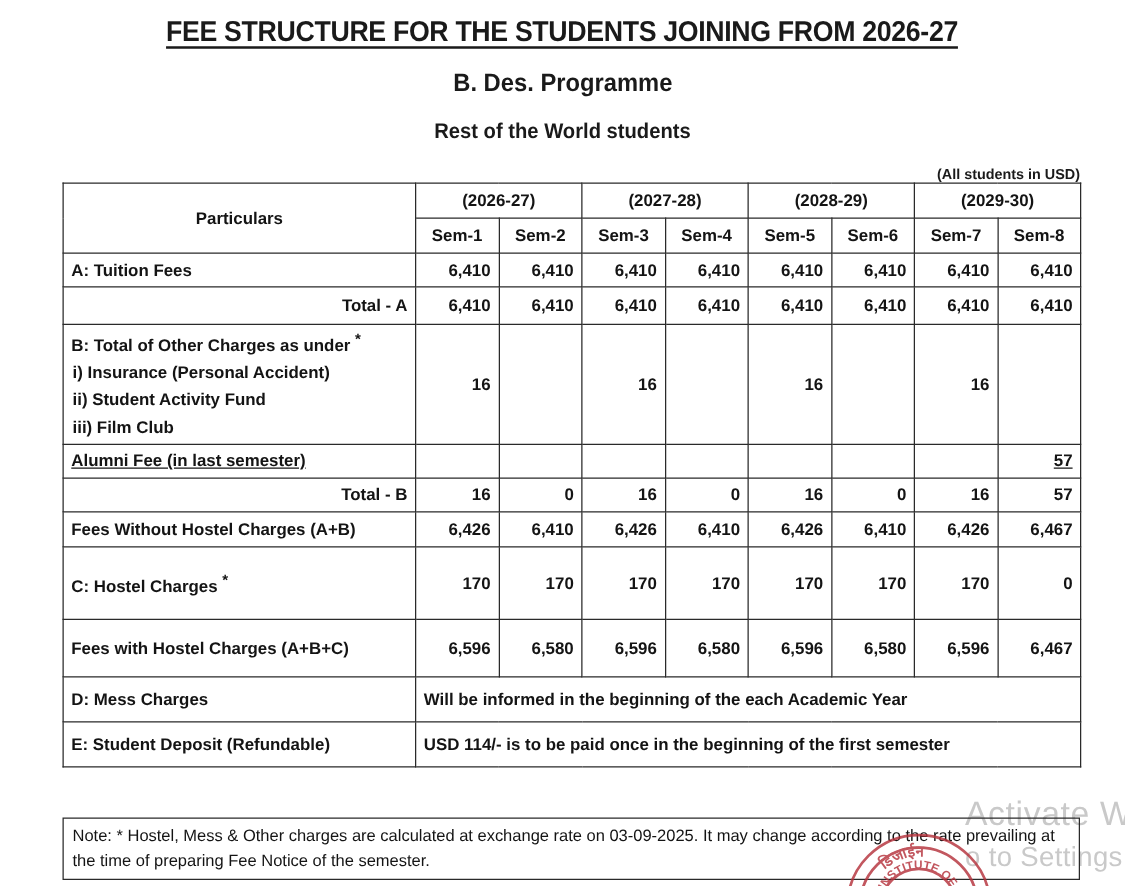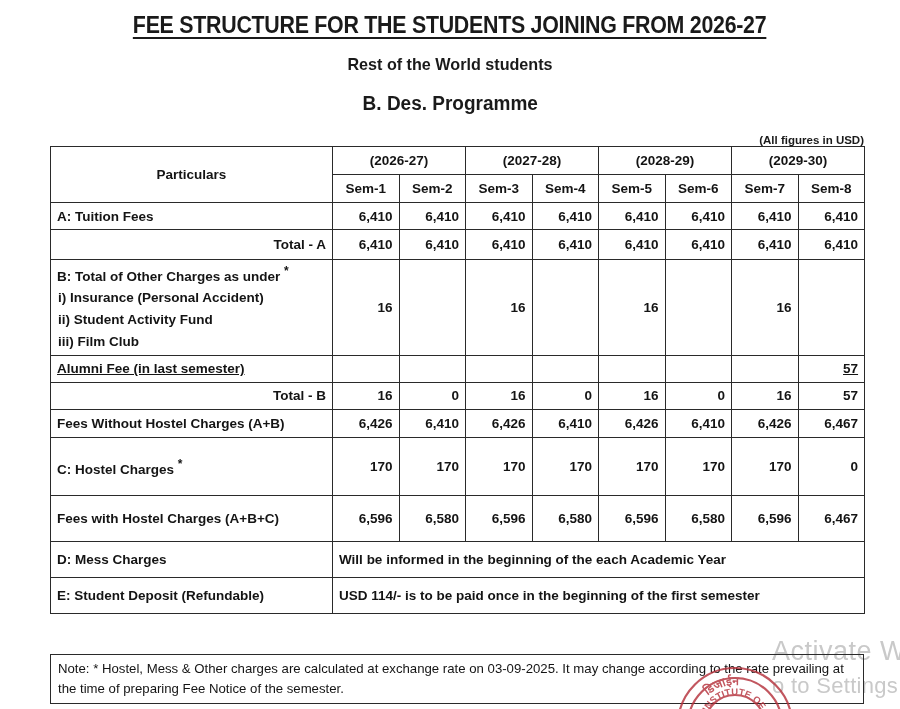--- a/index.html
+++ b/index.html
@@ -204,28 +204,28 @@
   }
 </style>
 </head>
 <body>
 
 <div class="titles">
   <div>
     <span class="doc-title">FEE STRUCTURE FOR THE STUDENTS JOINING FROM 2026-27</span>
   </div>
   <div>
+    <span class="doc-subtitle">B. Des. Programme</span>
+  </div>
+  <div>
     <span class="doc-subtitle2">Rest of the World students</span>
   </div>
-  <div>
-    <span class="doc-subtitle">B. Des. Programme</span>
-  </div>
 </div>
 
-<div class="figures-note">(All figures in USD)</div>
+<div class="figures-note">(All students in USD)</div>
 
 <div class="table-wrap">
 <table class="fee">
   <colgroup>
     <col class="c-part">
     <col class="c-sem">
         <col class="c-sem">
         <col class="c-sem">
         <col class="c-sem">
     <col class="c-sem">

